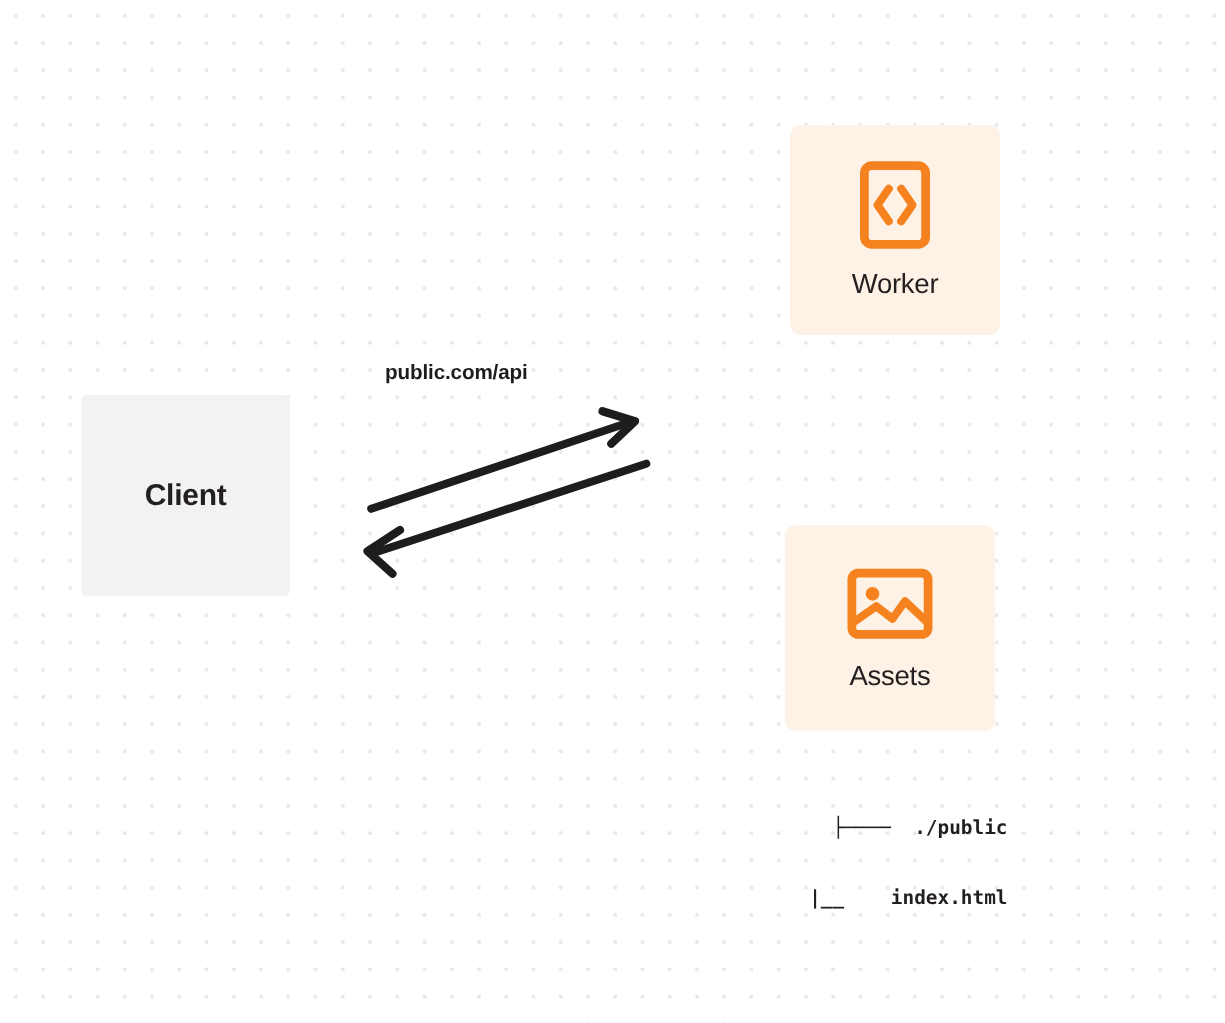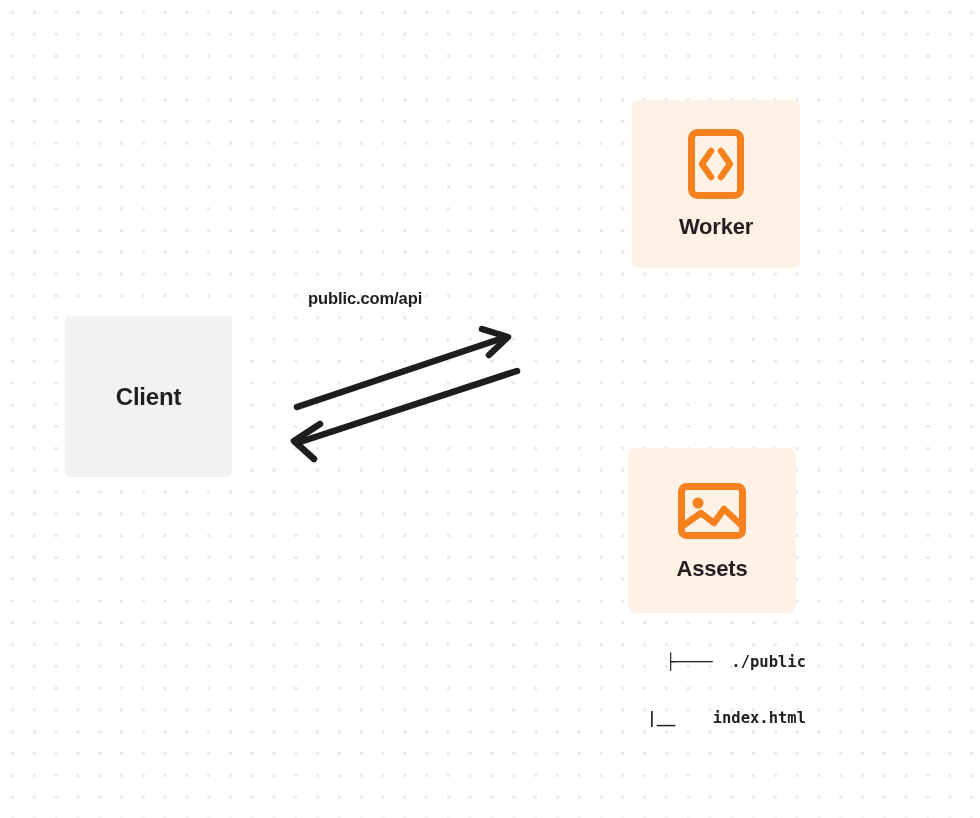--- a/index.html
+++ b/index.html
@@ -82,31 +82,31 @@
     justify-content: center;
   }
   .service-card.worker {
     left: 632px;
     top: 100px;
     width: 168px;
     height: 168px;
   }
   .service-card.assets {
     left: 628px;
-    top: 448px;
+    top: 420px;
     width: 168px;
     height: 165px;
   }
   .service-icon {
     display: block;
     margin-bottom: 14px;
   }
   .service-label {
     font-size: 22px;
-    font-weight: bold;
+    font-weight: normal;
     color: #231f20;
     letter-spacing: -0.2px;
   }
 
   
   .file-tree {
     position: absolute;
     left: 606px;
     top: 616px;
     width: 200px;

